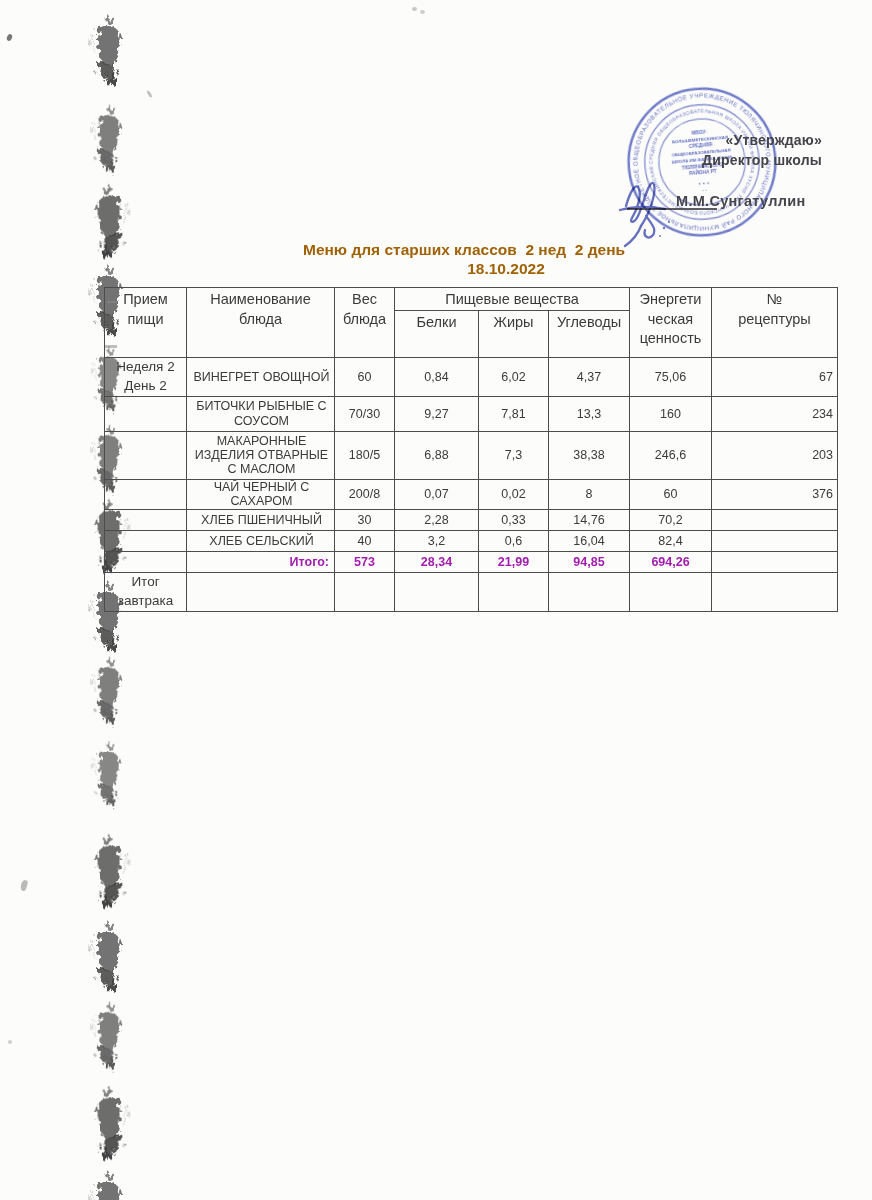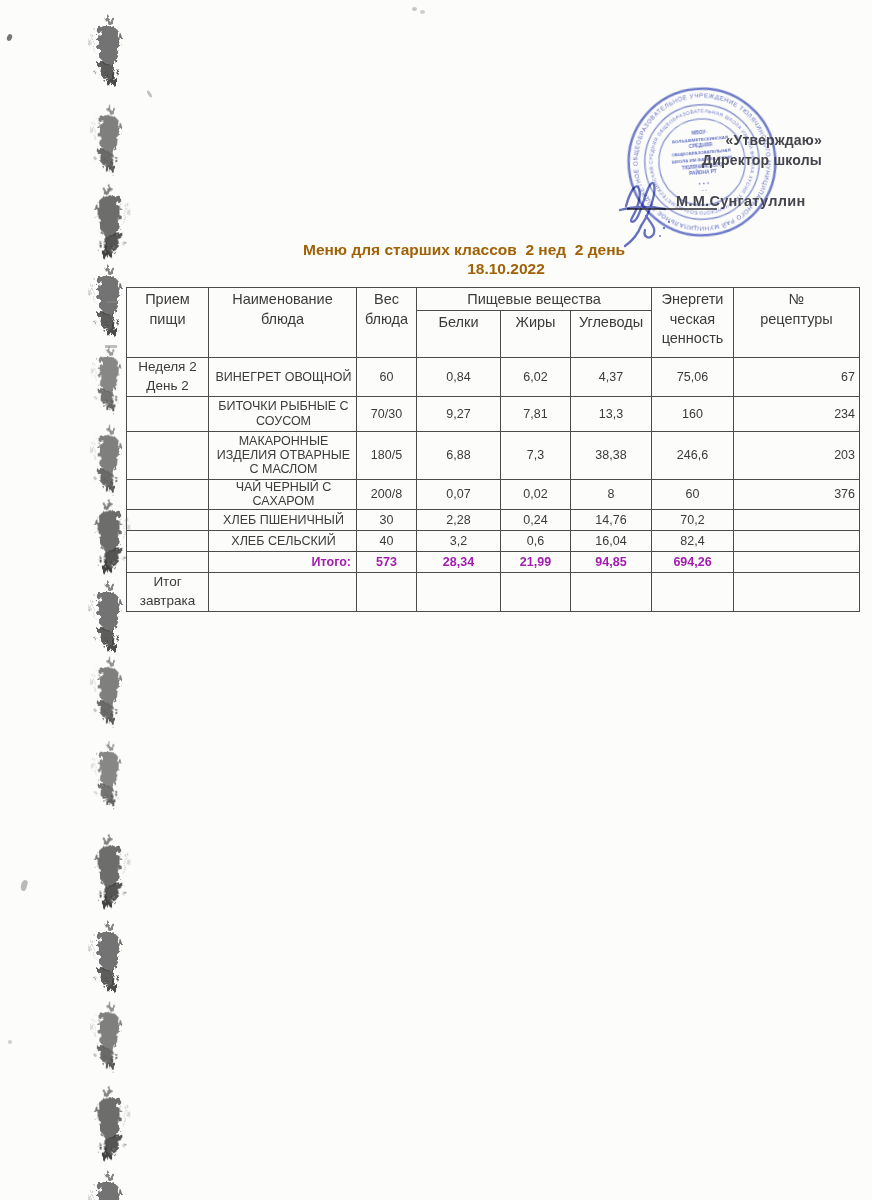--- a/index.html
+++ b/index.html
@@ -32,21 +32,21 @@
   #signature{position:absolute;left:610px;top:166px;width:140px;height:86px;
     mix-blend-mode:multiply;opacity:.88;}
   
   .doc-title{position:absolute;left:122px;width:734px;text-align:center;
     font-weight:700;font-size:15.5px;color:#a16207;white-space:pre;}
   #title-1{top:241px;}
   #title-1 span{position:relative;left:-25px;}
   #title-2{top:260px;}
   #title-2 span{position:relative;left:17px;}
   
-  #menu-table{position:absolute;left:126px;top:287px;border-collapse:collapse;
+  #menu-table{position:absolute;left:104px;top:287px;border-collapse:collapse;
     table-layout:fixed;font-size:12.5px;color:#3b3b3b;line-height:1.15;}
   #menu-table td{border:1.5px solid #4c4c4c;padding:0 3px;overflow:hidden;}
   #menu-table .hc{font-size:14.5px;text-align:center;vertical-align:top;
     padding-top:2px;line-height:1.35;}
   .pre{white-space:pre-line;}
   .week-cell{font-size:13.5px;text-align:center;vertical-align:middle;line-height:1.4;}
   .nm{text-align:center;vertical-align:middle;padding-left:5px !important;}
   .ct{text-align:center;vertical-align:middle;}
   .rt{text-align:right;vertical-align:middle;padding-right:4px !important;}
   .total-row td{font-weight:700;color:#a21caf;}
@@ -249,21 +249,21 @@
       <td class="ct">0,02</td>
       <td class="ct">8</td>
       <td class="ct">60</td>
       <td class="rt">376</td>
     </tr>
     <tr style="height:21px">
       <td></td>
       <td class="nm">ХЛЕБ ПШЕНИЧНЫЙ</td>
       <td class="ct">30</td>
       <td class="ct">2,28</td>
-      <td class="ct">0,24</td>
+      <td class="ct">0,33</td>
       <td class="ct">14,76</td>
       <td class="ct">70,2</td>
       <td class="rt"></td>
     </tr>
     <tr style="height:21px">
       <td></td>
       <td class="nm">ХЛЕБ СЕЛЬСКИЙ</td>
       <td class="ct">40</td>
       <td class="ct">3,2</td>
       <td class="ct">0,6</td>

